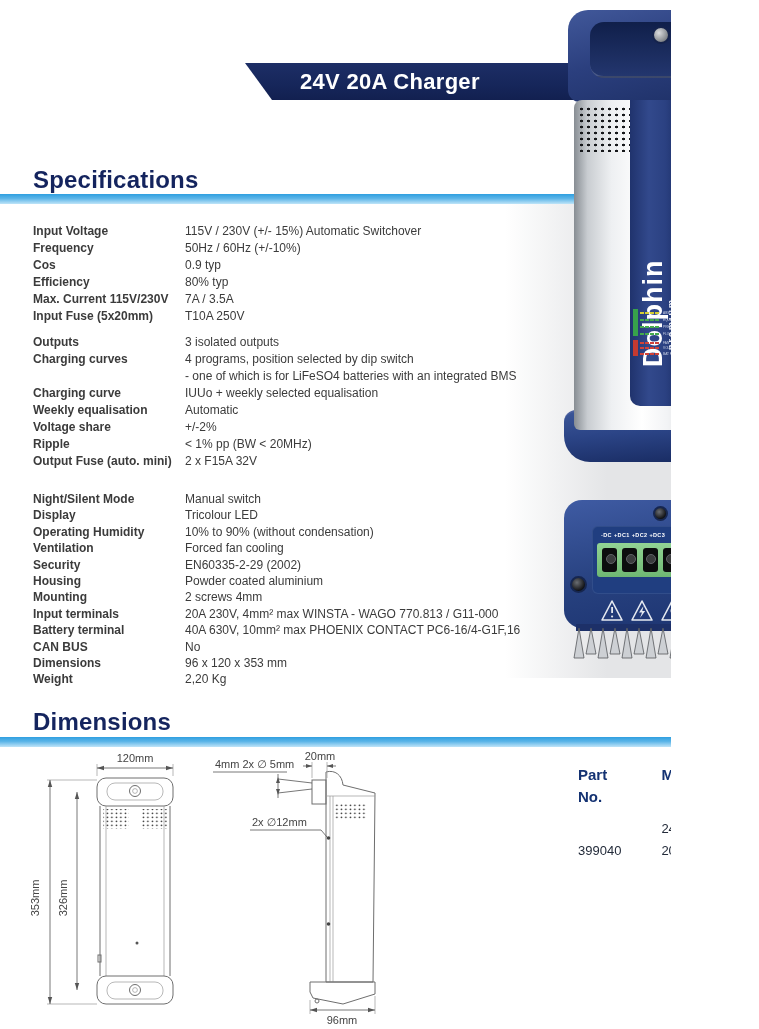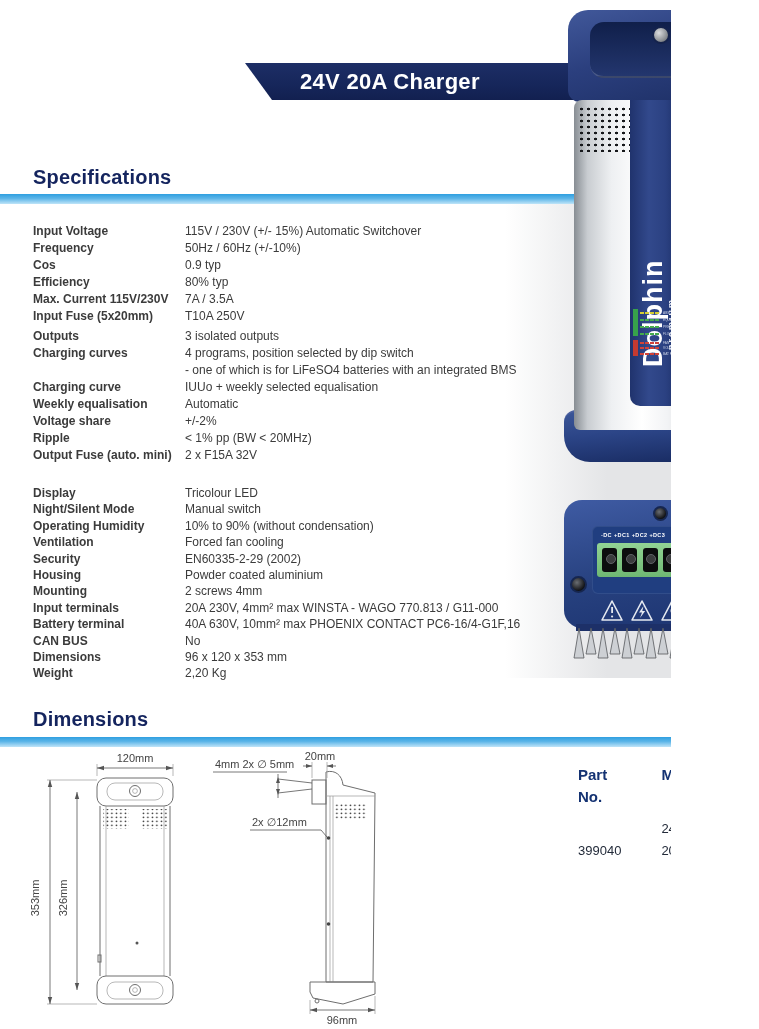--- a/index.html
+++ b/index.html
@@ -9,33 +9,33 @@
   .abs { position:absolute; }
 
   
   .banner { left:245px; top:63px; width:514px; height:37px;
     background:linear-gradient(180deg,#1d2e66 0%, #16265a 60%, #122050 100%);
     clip-path:polygon(27px 100%, 0 0, 100% 0, 100% 100%);
     display:flex; align-items:center; }
   .banner-title { color:#fff; font-weight:bold; font-size:22px; letter-spacing:.3px; padding-left:55px; }
 
   
-  .section-h { color:#14245e; font-weight:bold; font-size:20px; letter-spacing:.2px; }
+  .section-h { color:#14245e; font-weight:bold; font-size:24px; letter-spacing:.2px; }
   .bluebar { left:0; width:759px; height:10px;
     background:linear-gradient(180deg,#2e9fe0 0%, #5cb5e8 45%, #bfe4f8 100%); }
 
   
   .backdrop { left:505px; top:202px; width:254px; height:476px;
     background-image:linear-gradient(to right, rgba(229,230,232,0) 0%, #e4e5e7 40%);
   }
 
   
   .spec-groups { left:33px; top:223px; width:480px; }
   .spec-group { margin:0; }
-  .spec-group.g1 { margin-top:3px; }
+  .spec-group.g1 { margin-top:9px; }
   .spec-group.g2 { margin-top:21px; }
   .spec-row { display:flex; line-height:17px; white-space:nowrap; }
   .spec-group.g2 .spec-row { line-height:16.4px; }
   .spec-label { flex:0 0 152px; font-size:12px; font-weight:bold; color:#3b3b3b; }
   .spec-value { font-size:12px; color:#3b3b3b; }
 
   
   .charger { left:558px; top:6px; width:201px; height:455px; }
   .chg-cap { position:absolute; left:10px; top:4px; width:180px; height:92px;
     background:linear-gradient(165deg,#41589a 0%, #2b3f7e 45%, #1c2e63 100%);
@@ -201,26 +201,26 @@
           <div class="spec-label">Ripple</div>
           <div class="spec-value">&lt; 1% pp (BW &lt; 20MHz)</div>
         </div>
         <div class="spec-row">
           <div class="spec-label">Output Fuse (auto. mini)</div>
           <div class="spec-value">2 x F15A 32V</div>
         </div>
       </div>
       <div class="spec-group g2">
         <div class="spec-row">
+          <div class="spec-label">Night/Silent Mode</div>
+          <div class="spec-value">Manual switch</div>
+        </div>
+        <div class="spec-row">
           <div class="spec-label">Display</div>
           <div class="spec-value">Tricolour LED</div>
-        </div>
-        <div class="spec-row">
-          <div class="spec-label">Night/Silent Mode</div>
-          <div class="spec-value">Manual switch</div>
         </div>
         <div class="spec-row">
           <div class="spec-label">Operating Humidity</div>
           <div class="spec-value">10% to 90% (without condensation)</div>
         </div>
         <div class="spec-row">
           <div class="spec-label">Ventilation</div>
           <div class="spec-value">Forced fan cooling</div>
         </div>
         <div class="spec-row">

